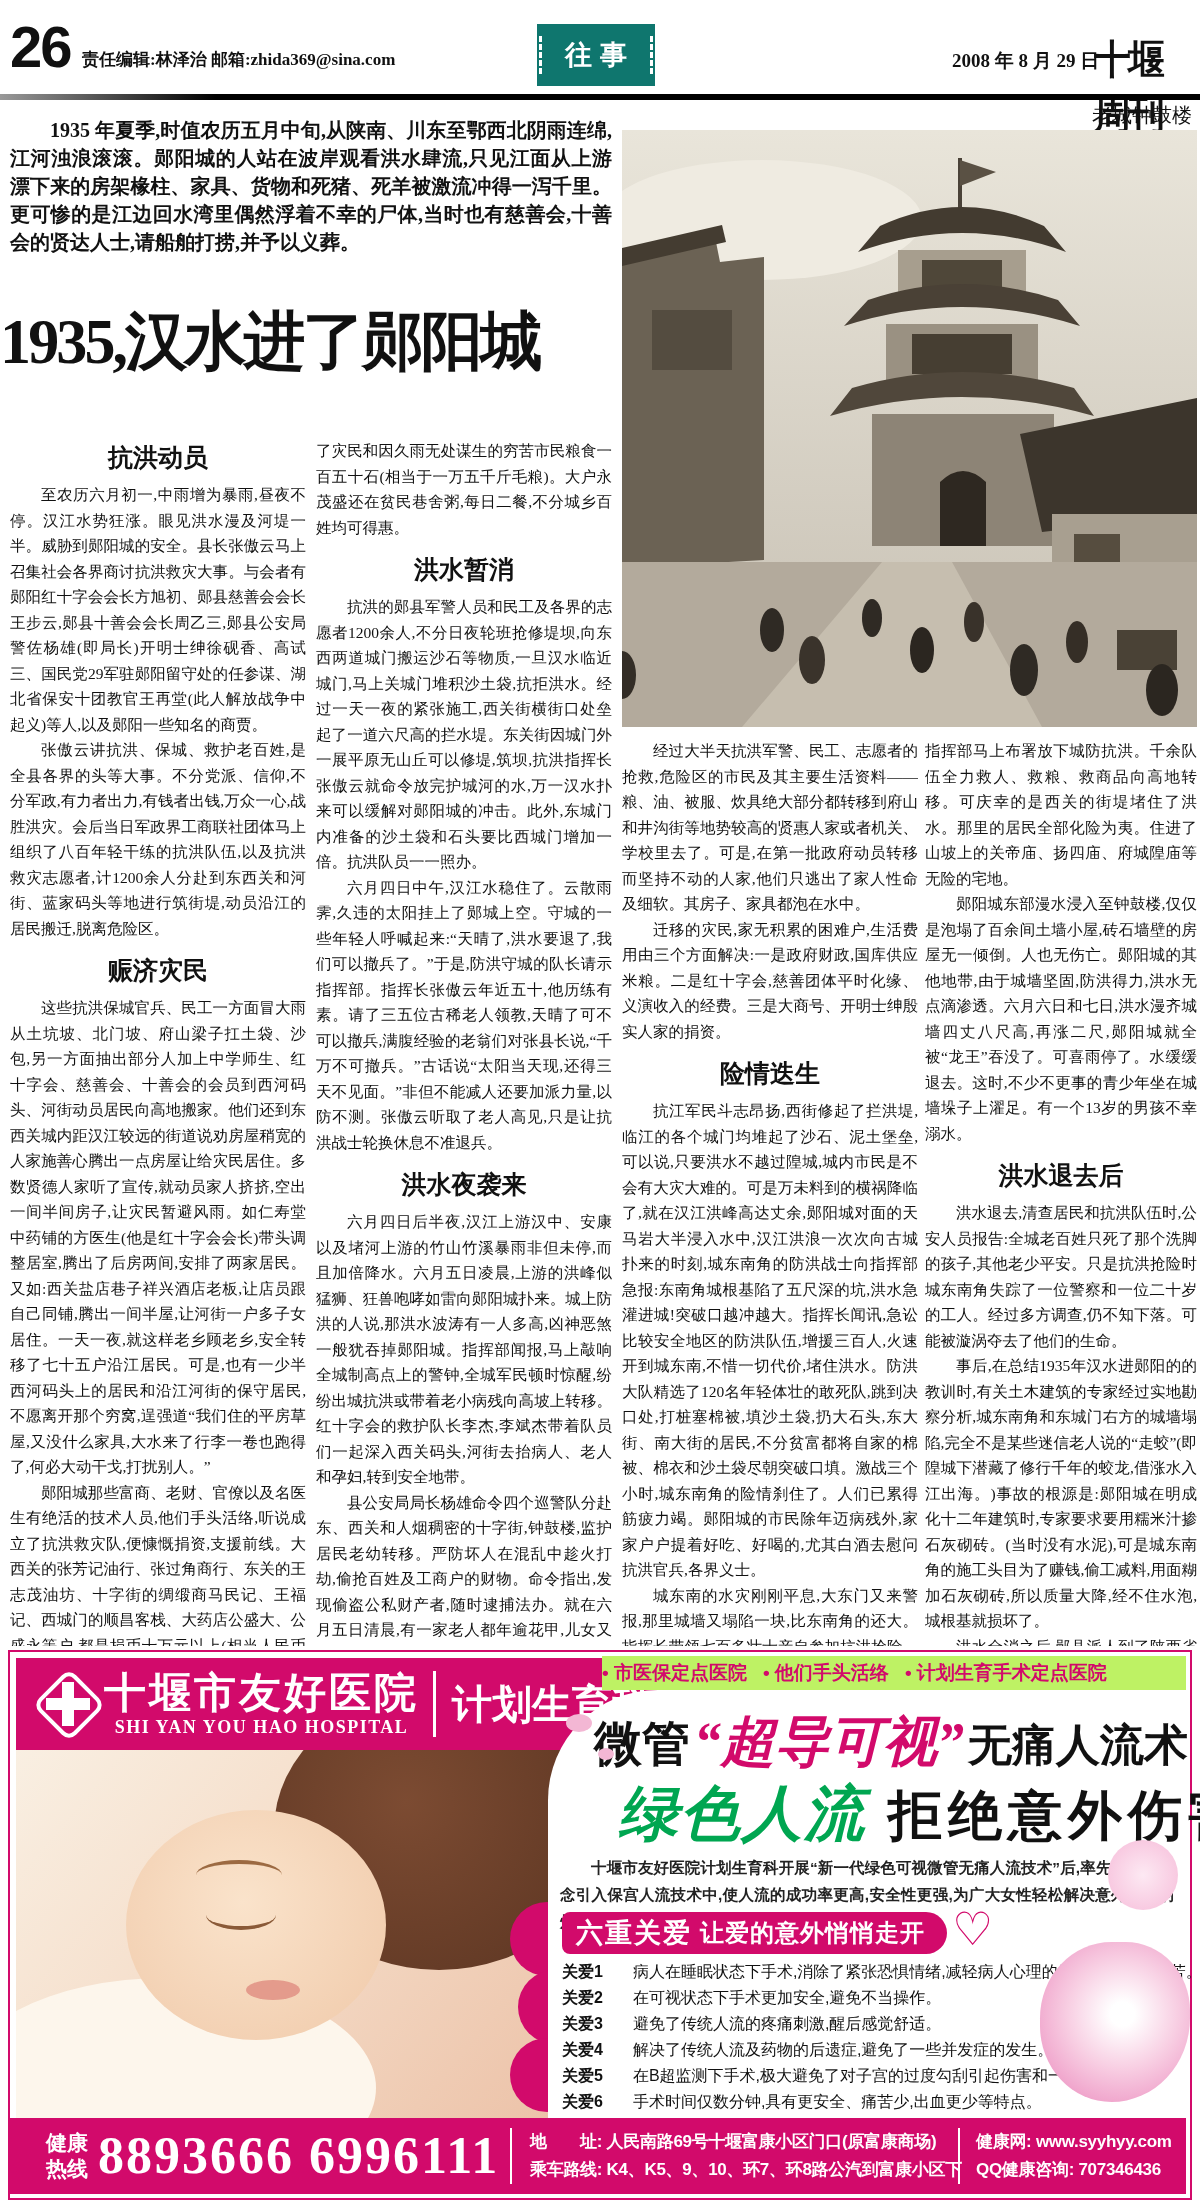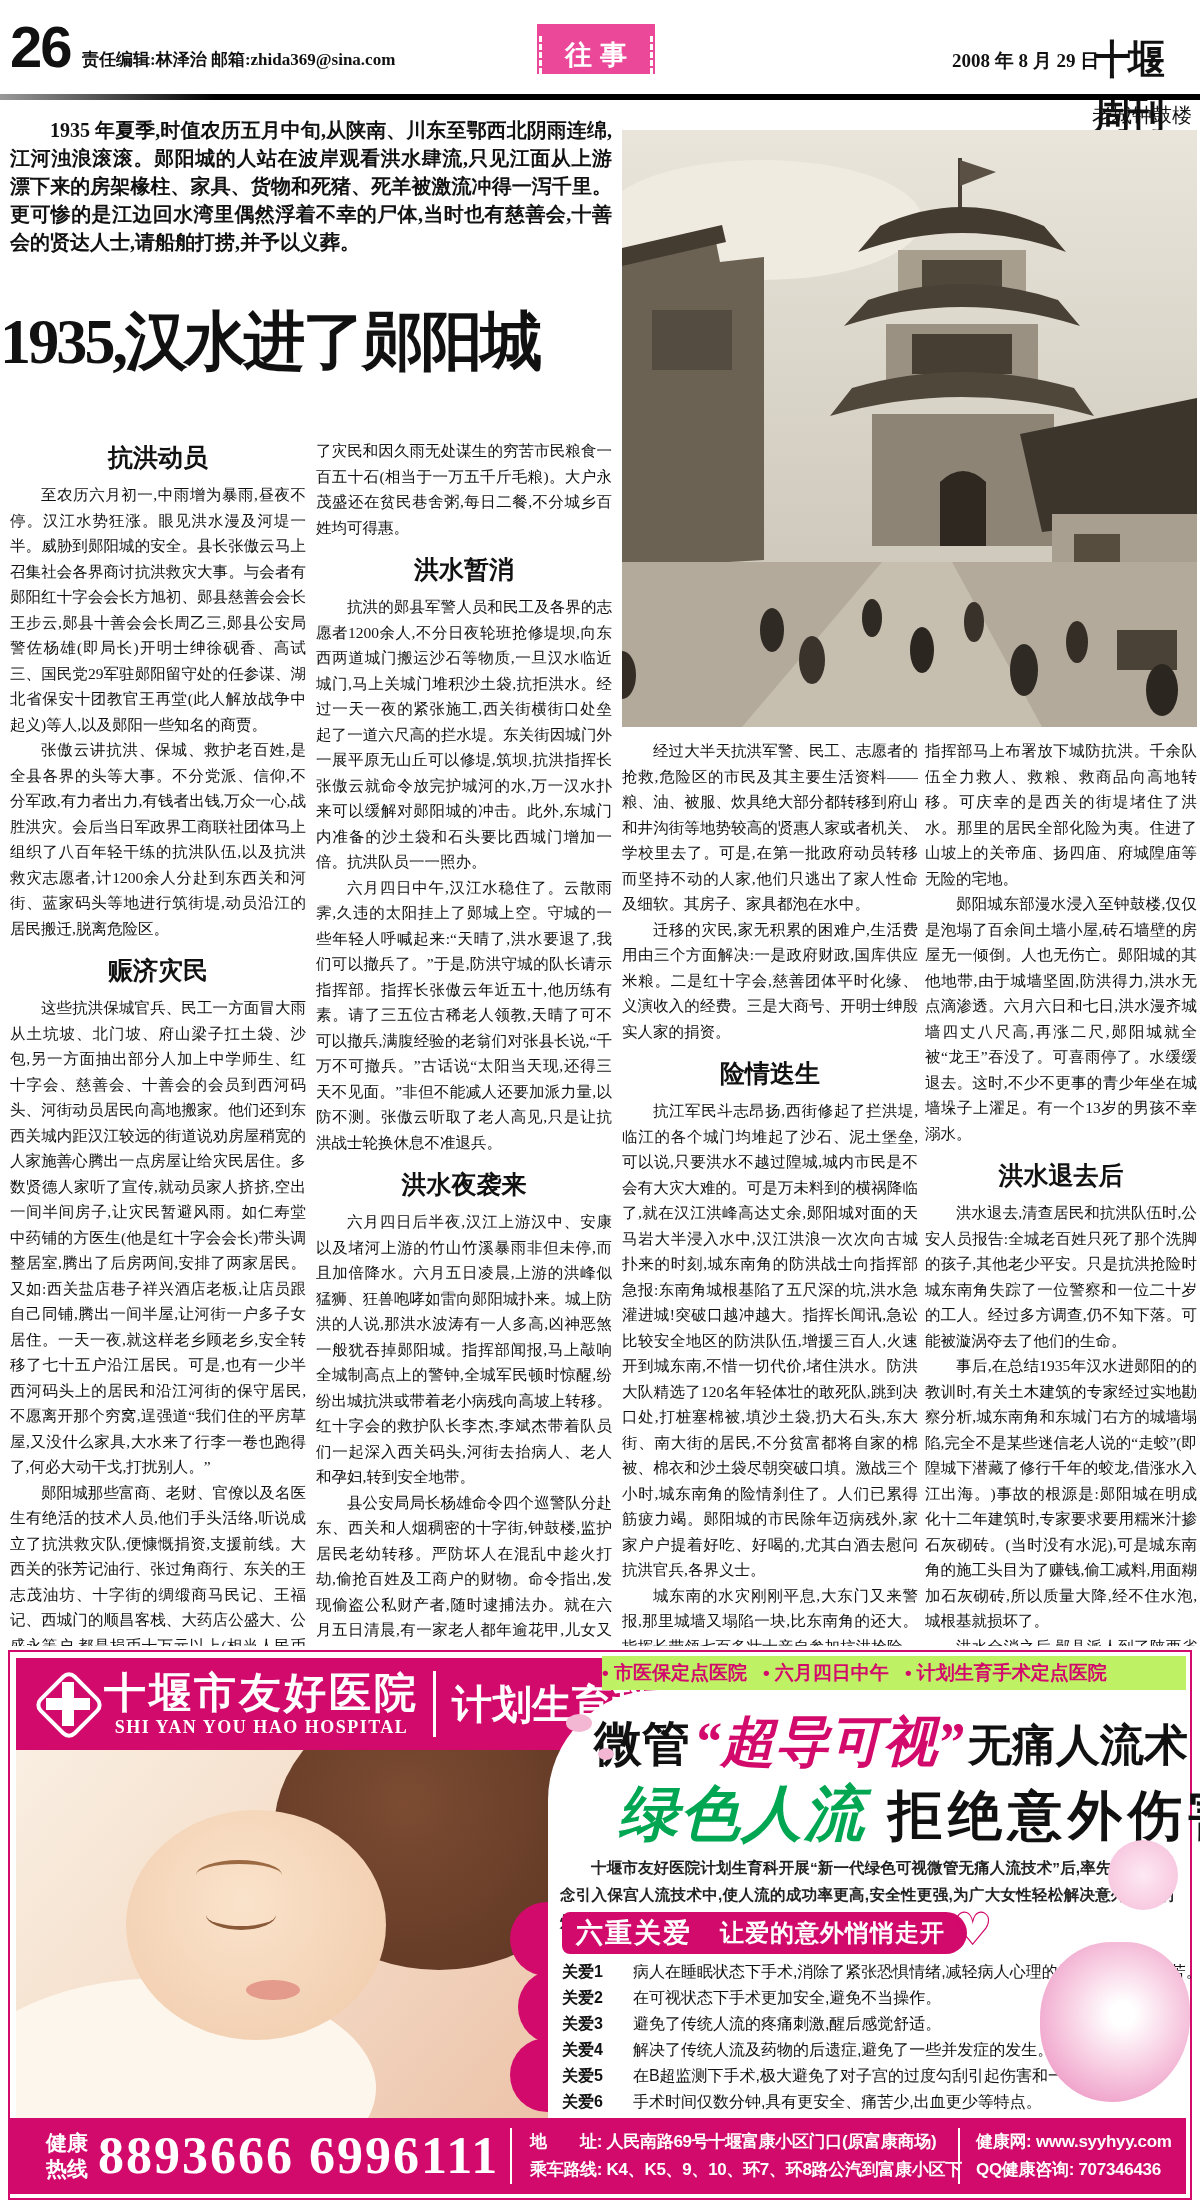--- a/index.html
+++ b/index.html
@@ -4,22 +4,22 @@
 <style>
   html,body{margin:0;padding:0;background:#e9e9e9;}
   #page{position:relative;width:1200px;height:2200px;background:#fff;margin:0 auto;
         font-family:"Liberation Serif",serif;overflow:hidden;color:#111;}
   .abs{position:absolute;}
 
   
   .page-num{left:10px;top:18px;font-family:"Liberation Sans",sans-serif;font-weight:900;
             font-size:58px;line-height:58px;letter-spacing:-2px;}
   .editor-line{left:82px;top:48px;font-family:Liberation Serif, serif;font-weight:bold;font-size:17px;}
-  .badge{left:537px;top:24px;width:118px;height:50px;background:#ec4899;display:flex;
-         align-items:flex-end;justify-content:center;}
+  .badge{left:537px;top:24px;width:118px;height:62px;background:#0f766e;display:flex;
+         align-items:center;justify-content:center;}
   .badge-inner{width:100px;height:38px;border-left:3px dashed #fff;border-right:3px dashed #fff;
          display:flex;align-items:center;justify-content:center;color:#fff;
          font-family:"Liberation Sans",sans-serif;font-weight:bold;font-size:27px;letter-spacing:8px;padding-left:8px;}
   .date-line{left:952px;top:48px;font-size:19px;font-weight:bold;}
   .masthead{left:1094px;top:32px;font-size:40px;font-weight:900;letter-spacing:-3px;
             font-family:"Liberation Serif",serif;transform:scaleX(.92);transform-origin:left;}
   .header-rule{left:0;top:94px;width:1200px;height:6px;
             background:linear-gradient(to right,#999,#000 18%,#000);}
 
   
@@ -66,21 +66,21 @@
   .slogan2{position:absolute;left:70px;top:84px;white-space:nowrap;}
   .slogan2 .s-green{font-size:60px;font-weight:900;font-style:italic;color:#00a651;letter-spacing:2px;}
   .slogan2 .s-black{font-size:54px;font-weight:700;margin-left:18px;letter-spacing:6px;}
   .ad-intro{position:absolute;left:12px;top:164px;width:614px;font-size:15.5px;line-height:27px;
           font-weight:bold;color:#222;text-align:justify;text-indent:2em;
           font-family:"Liberation Sans",sans-serif;}
   .ad-ribbon{position:absolute;left:14px;top:222px;height:42px;background:#d20a6b;color:#fff;
           border-radius:8px 21px 21px 8px;display:flex;align-items:center;padding:0 22px 0 14px;
           font-family:"Liberation Sans",sans-serif;font-weight:bold;white-space:nowrap;}
   .ad-ribbon .t1{font-size:27px;letter-spacing:2px;}
-  .ad-ribbon .t2{font-size:24px;margin-left:28px;letter-spacing:1px;}
+  .ad-ribbon .t2{font-size:24px;margin-left:8px;letter-spacing:1px;}
   .ribbon-heart{position:absolute;left:404px;top:212px;font-size:46px;color:#d20a6b;z-index:5;}
   .ad-care-list{position:absolute;left:14px;top:272px;width:616px;font-family:"Liberation Sans",sans-serif;}
   .care-row{display:flex;margin-bottom:7px;font-size:16px;line-height:19px;white-space:nowrap;gap:16px;}
   .care-label{font-weight:bold;margin-right:14px;flex:none;}
   .ad-photo{position:absolute;left:6px;top:98px;width:548px;height:368px;overflow:hidden;
           background:linear-gradient(130deg,#f9efe2 0%,#f5ddc9 45%,#ecc2a8 100%);z-index:1;}
   .woman-hair{position:absolute;right:-40px;top:-60px;width:330px;height:280px;border-radius:50%;
           background:radial-gradient(circle at 40% 40%,#7c4b32,#5a3421);}
   .woman-face{position:absolute;left:110px;top:60px;width:260px;height:230px;border-radius:50%;
           background:radial-gradient(circle at 45% 40%,#fae3cb,#f0c9a9);}
@@ -211,21 +211,21 @@
       <div class="ad-name-block">
         <div class="ad-name">十堰市友好医院</div>
         <div class="ad-name-en">SHI YAN YOU HAO HOSPITAL</div>
       </div>
       <div class="ad-bar-divider"></div>
       <div class="ad-dept">计划生育科</div>
     </div>
 
     <div class="ad-designations">
         <span>•  市医保定点医院</span>
-        <span>•  六月四日中午</span>
+        <span>•  他们手头活络</span>
         <span>•  计划生育手术定点医院</span>
       </div>
 
     <div class="ad-photo">
       <div class="woman-pillow"></div>
       <div class="woman-hair"></div>
       <div class="woman-face"></div>
       <div class="woman-brow"></div>
       <div class="woman-eye"></div>
       <div class="woman-lips"></div>

